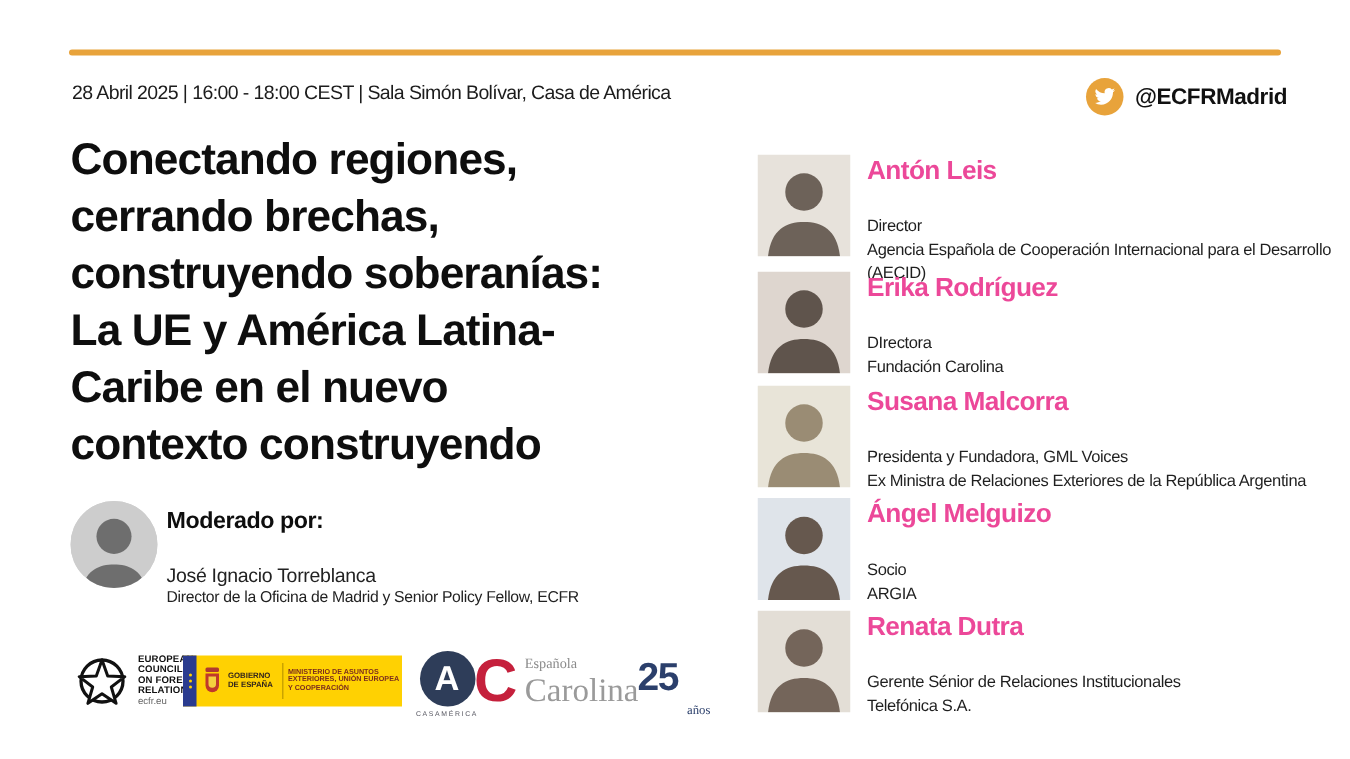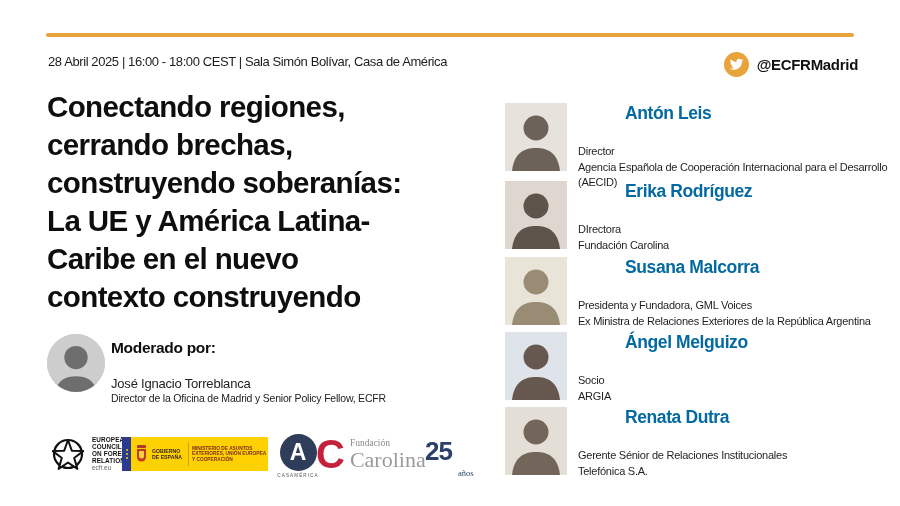--- a/index.html
+++ b/index.html
@@ -24,21 +24,21 @@
   .mod-text{position:absolute;left:64px;top:6px;width:350px;}
   .mod-heading{font-size:15.5px;font-weight:700;letter-spacing:-0.3px;color:#0e0e0e;}
   .mod-name{margin-top:20px;font-size:13px;line-height:14px;letter-spacing:-0.2px;color:#222;}
   .mod-role{font-size:10.5px;line-height:14px;letter-spacing:-0.2px;color:#222;white-space:nowrap;}
   
   .speakers{position:absolute;left:505px;top:103px;width:395px;height:380px;}
   .speaker-row{position:absolute;left:0;width:395px;height:70px;}
   .sp-photo{position:absolute;left:0;top:0;width:62px;height:68px;overflow:hidden;}
   .sp-photo svg{width:62px;height:68px;display:block;}
   .sp-info{position:absolute;left:73px;top:0;width:322px;}
-  .sp-name{font-size:17.5px;font-weight:700;letter-spacing:-0.4px;line-height:21px;color:#0369a1;margin-left:47px;}
+  .sp-name{font-size:17.5px;font-weight:700;letter-spacing:-0.4px;line-height:21px;color:#ec4899;}
   .sp-role{margin-top:20px;font-size:11px;line-height:15.5px;letter-spacing:-0.25px;color:#1f1f1f;white-space:nowrap;}
   .sp-org{font-size:11px;line-height:15.5px;letter-spacing:-0.25px;color:#1f1f1f;}
   .nowrap{white-space:nowrap;}
   
   .logos{position:absolute;left:48px;top:432px;width:420px;height:48px;}
   .ecfr{position:absolute;left:0;top:2px;display:flex;gap:4px;}
   .ecfr-text{display:flex;flex-direction:column;justify-content:center;}
   .ecfr-line{font-size:6.4px;font-weight:700;line-height:7.2px;letter-spacing:0.1px;color:#111;}
   .ecfr-url{font-size:6.4px;line-height:8px;color:#666;}
   .spain{position:absolute;left:74px;top:5px;width:146px;height:34px;background:#FFD102;display:flex;align-items:center;}
@@ -214,21 +214,21 @@
     <div class="casam">
       <div class="casam-circle">
         <span class="casam-a">A</span>
       </div>
       <div class="casam-label">CASAMÉRICA</div>
     </div>
 
     <div class="carolina">
       <span class="car-c">C</span>
       <span class="car-text">
-        <span class="car-top" style="display:block">Fundación</span>
+        <span class="car-top" style="display:block">Española</span>
         <span class="car-name" style="display:block">Carolina</span>
       </span>
     </div>
 
     <div class="anniv">
       <div class="anniv-num">25</div>
       <div class="anniv-label">años</div>
     </div>
 
   </div>

